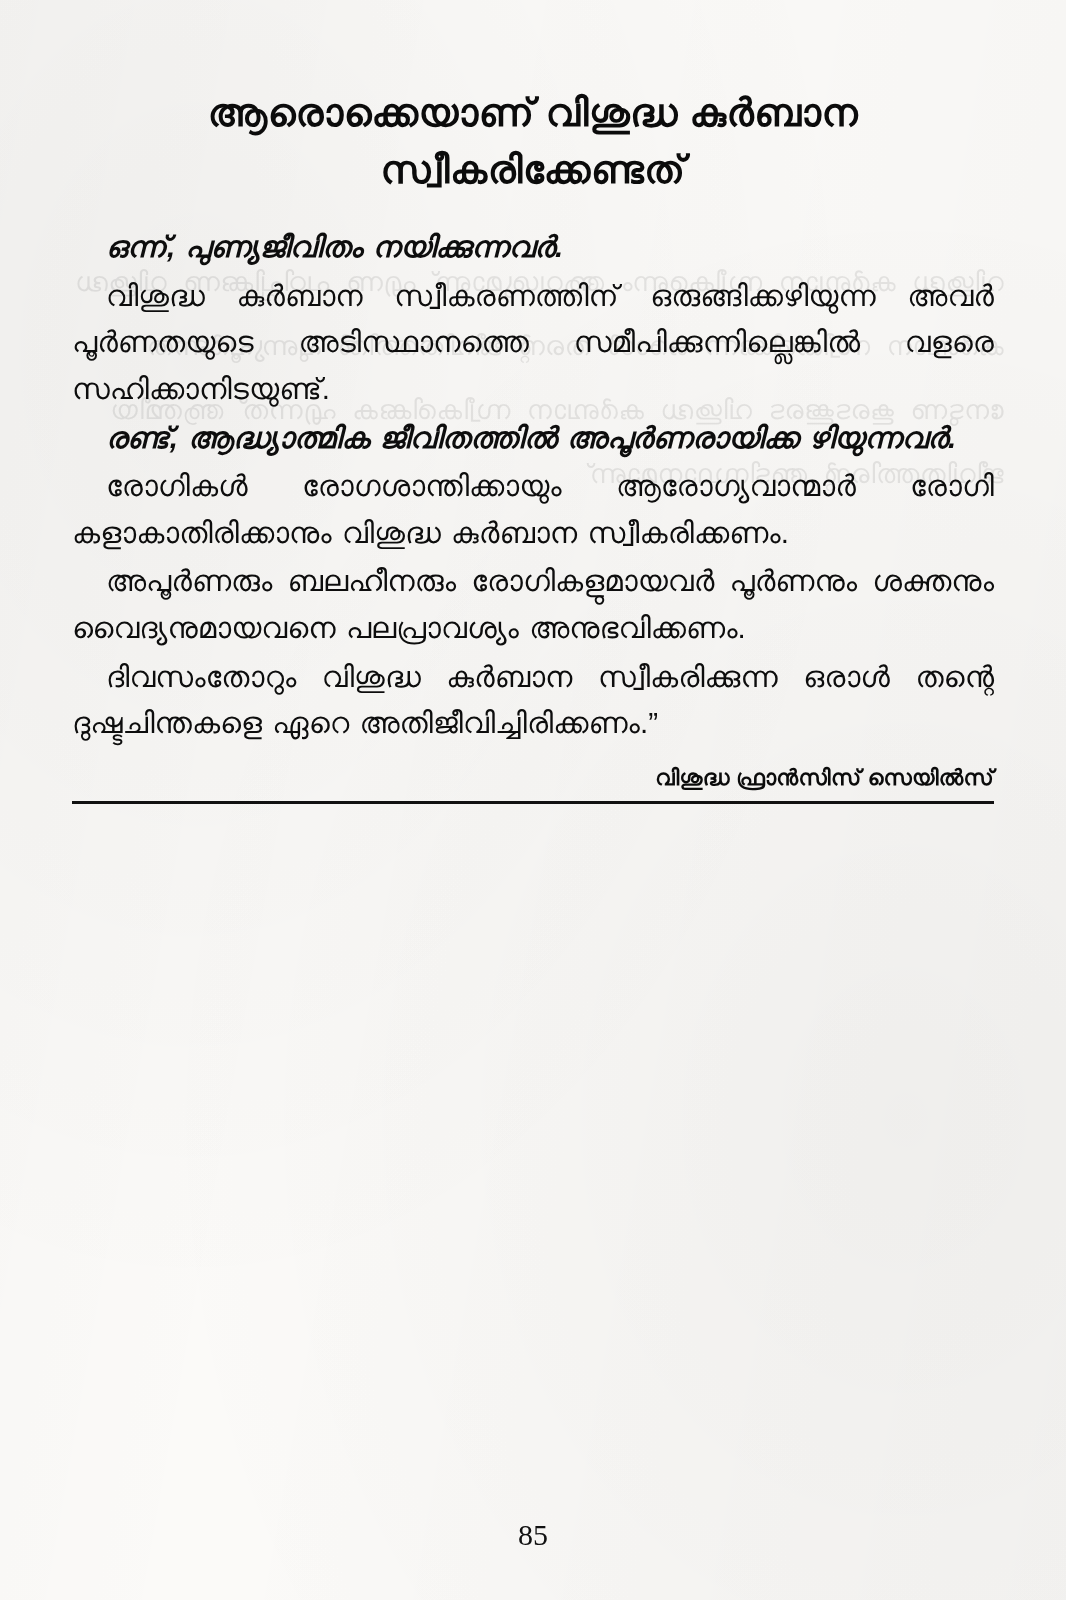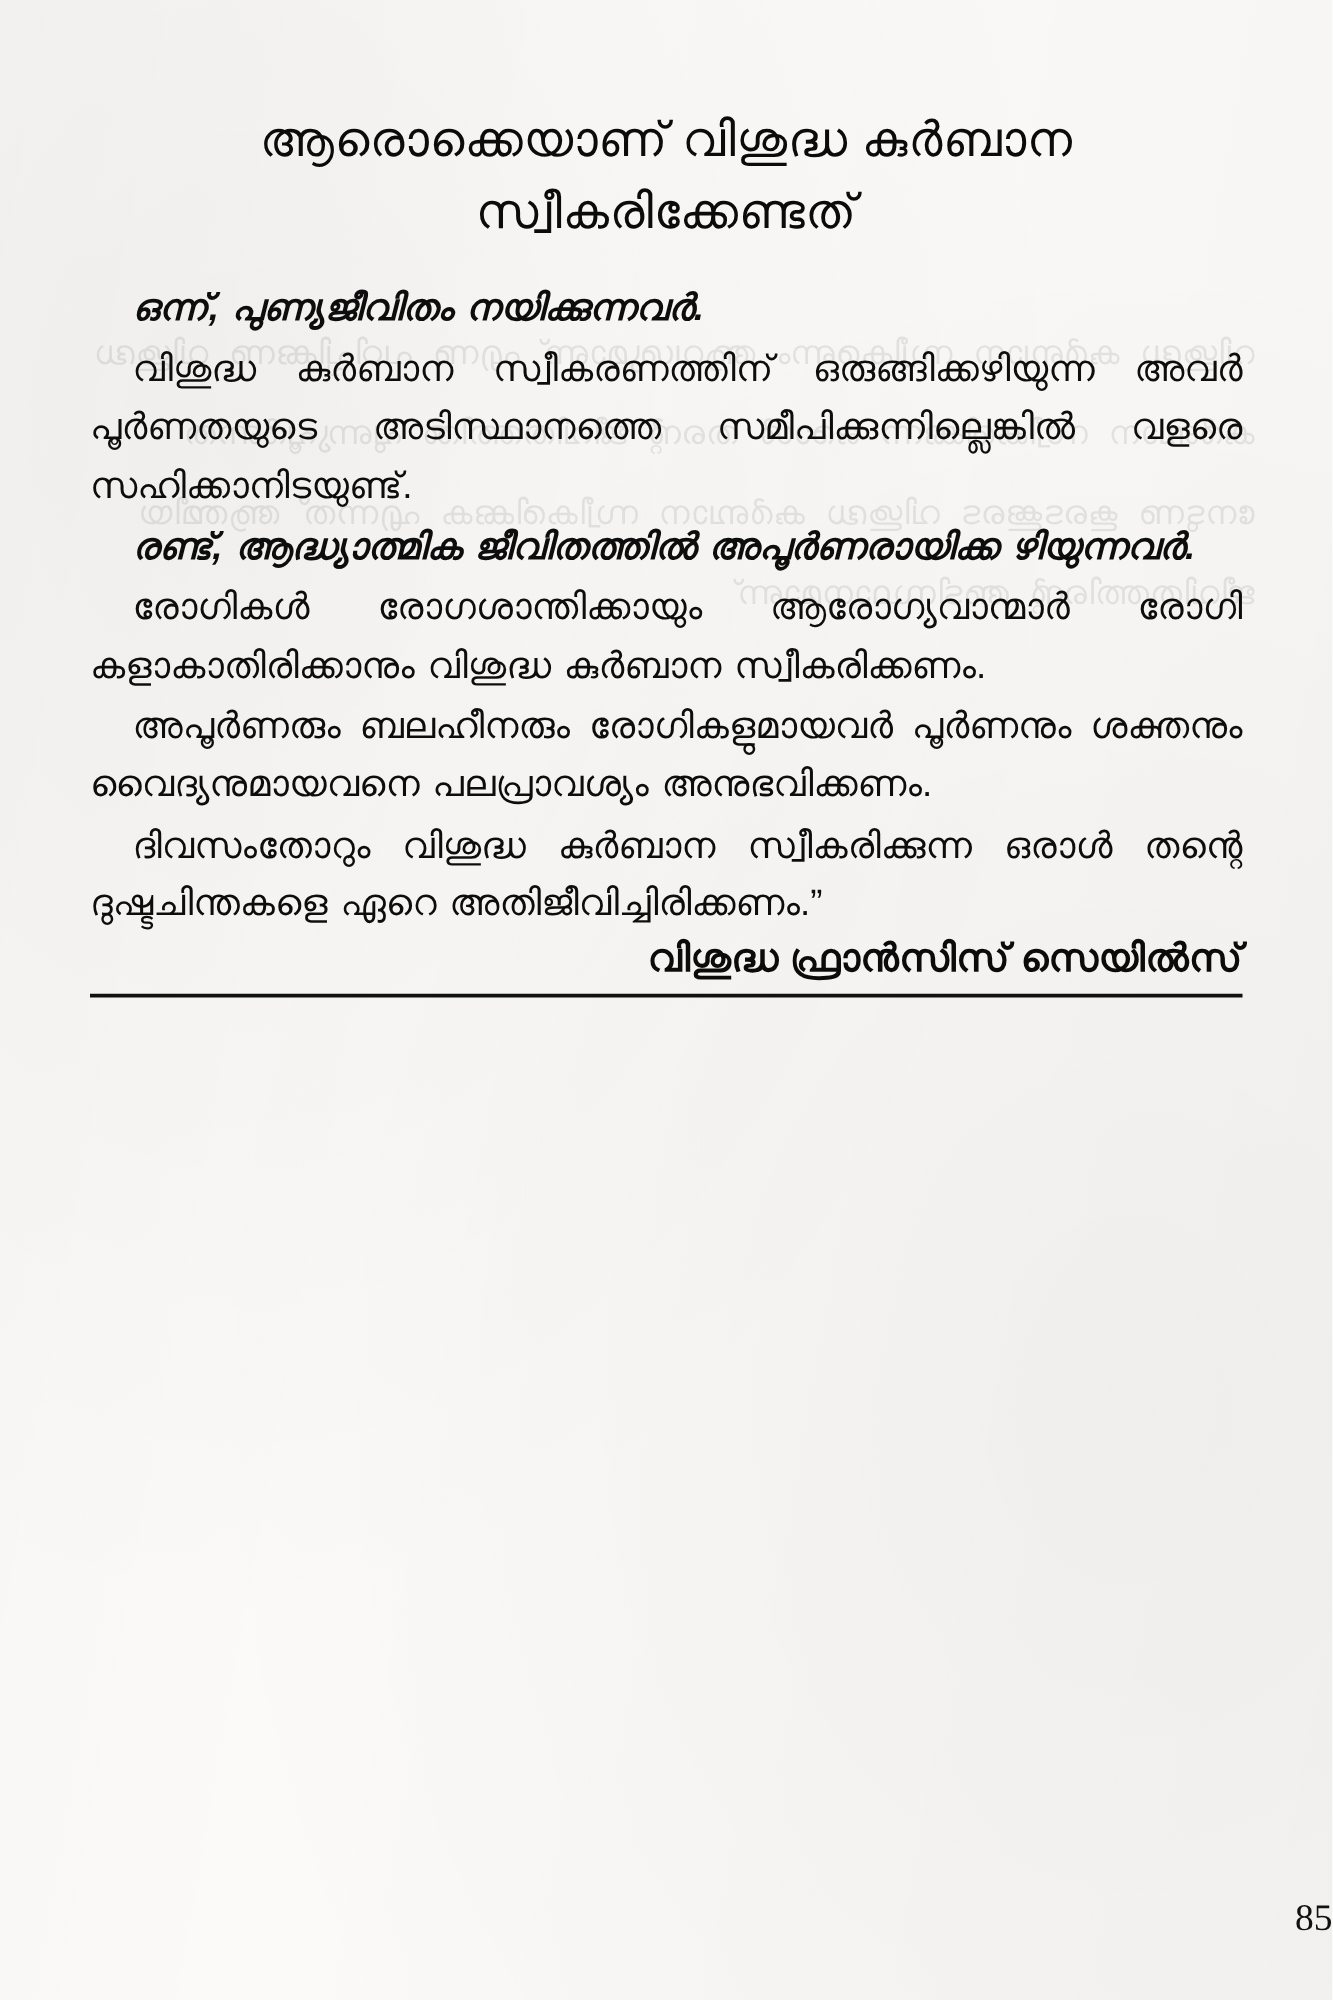--- a/index.html
+++ b/index.html
@@ -47,21 +47,21 @@
     transform: scaleX(-1);
     word-spacing: 8px;
   }
   .content {
     position: relative;
     z-index: 2;
   }
   .title {
     text-align: center;
     font-family: "Liberation Sans", sans-serif;
-    font-weight: normal;
+    font-weight: bold;
     font-size: 39px;
     line-height: 1.45;
     color: #0b0b0b;
     letter-spacing: 0.5px;
     margin: 0 0 26px 0;
     padding: 0 6px;
   }
   .body-text {
     font-family: "Liberation Sans", sans-serif;
     font-size: 29.5px;
@@ -75,37 +75,37 @@
     margin: 0 0 2px 0;
     text-indent: 34px;
   }
   .para.bold {
     font-weight: bold;
     font-style: italic;
   }
   .attribution {
     font-family: "Liberation Sans", sans-serif;
     font-weight: bold;
-    font-size: 31px;
+    font-size: 22px;
     color: #0b0b0b;
     text-align: right;
-    margin-top: 2px;
+    margin-top: 18px;
     letter-spacing: 0.3px;
   }
   .rule {
     border: 0;
     border-top: 3px solid #111;
     margin: 10px 0 0 0;
   }
   .page-number {
     position: absolute;
     bottom: 48px;
     left: 0;
     right: 0;
-    text-align: right;
+    text-align: center;
     font-family: "Liberation Serif", serif;
     font-size: 30px;
     color: #111;
     z-index: 2;
   }
 </style>
 </head>
 <body>
 
 <div class="page">

